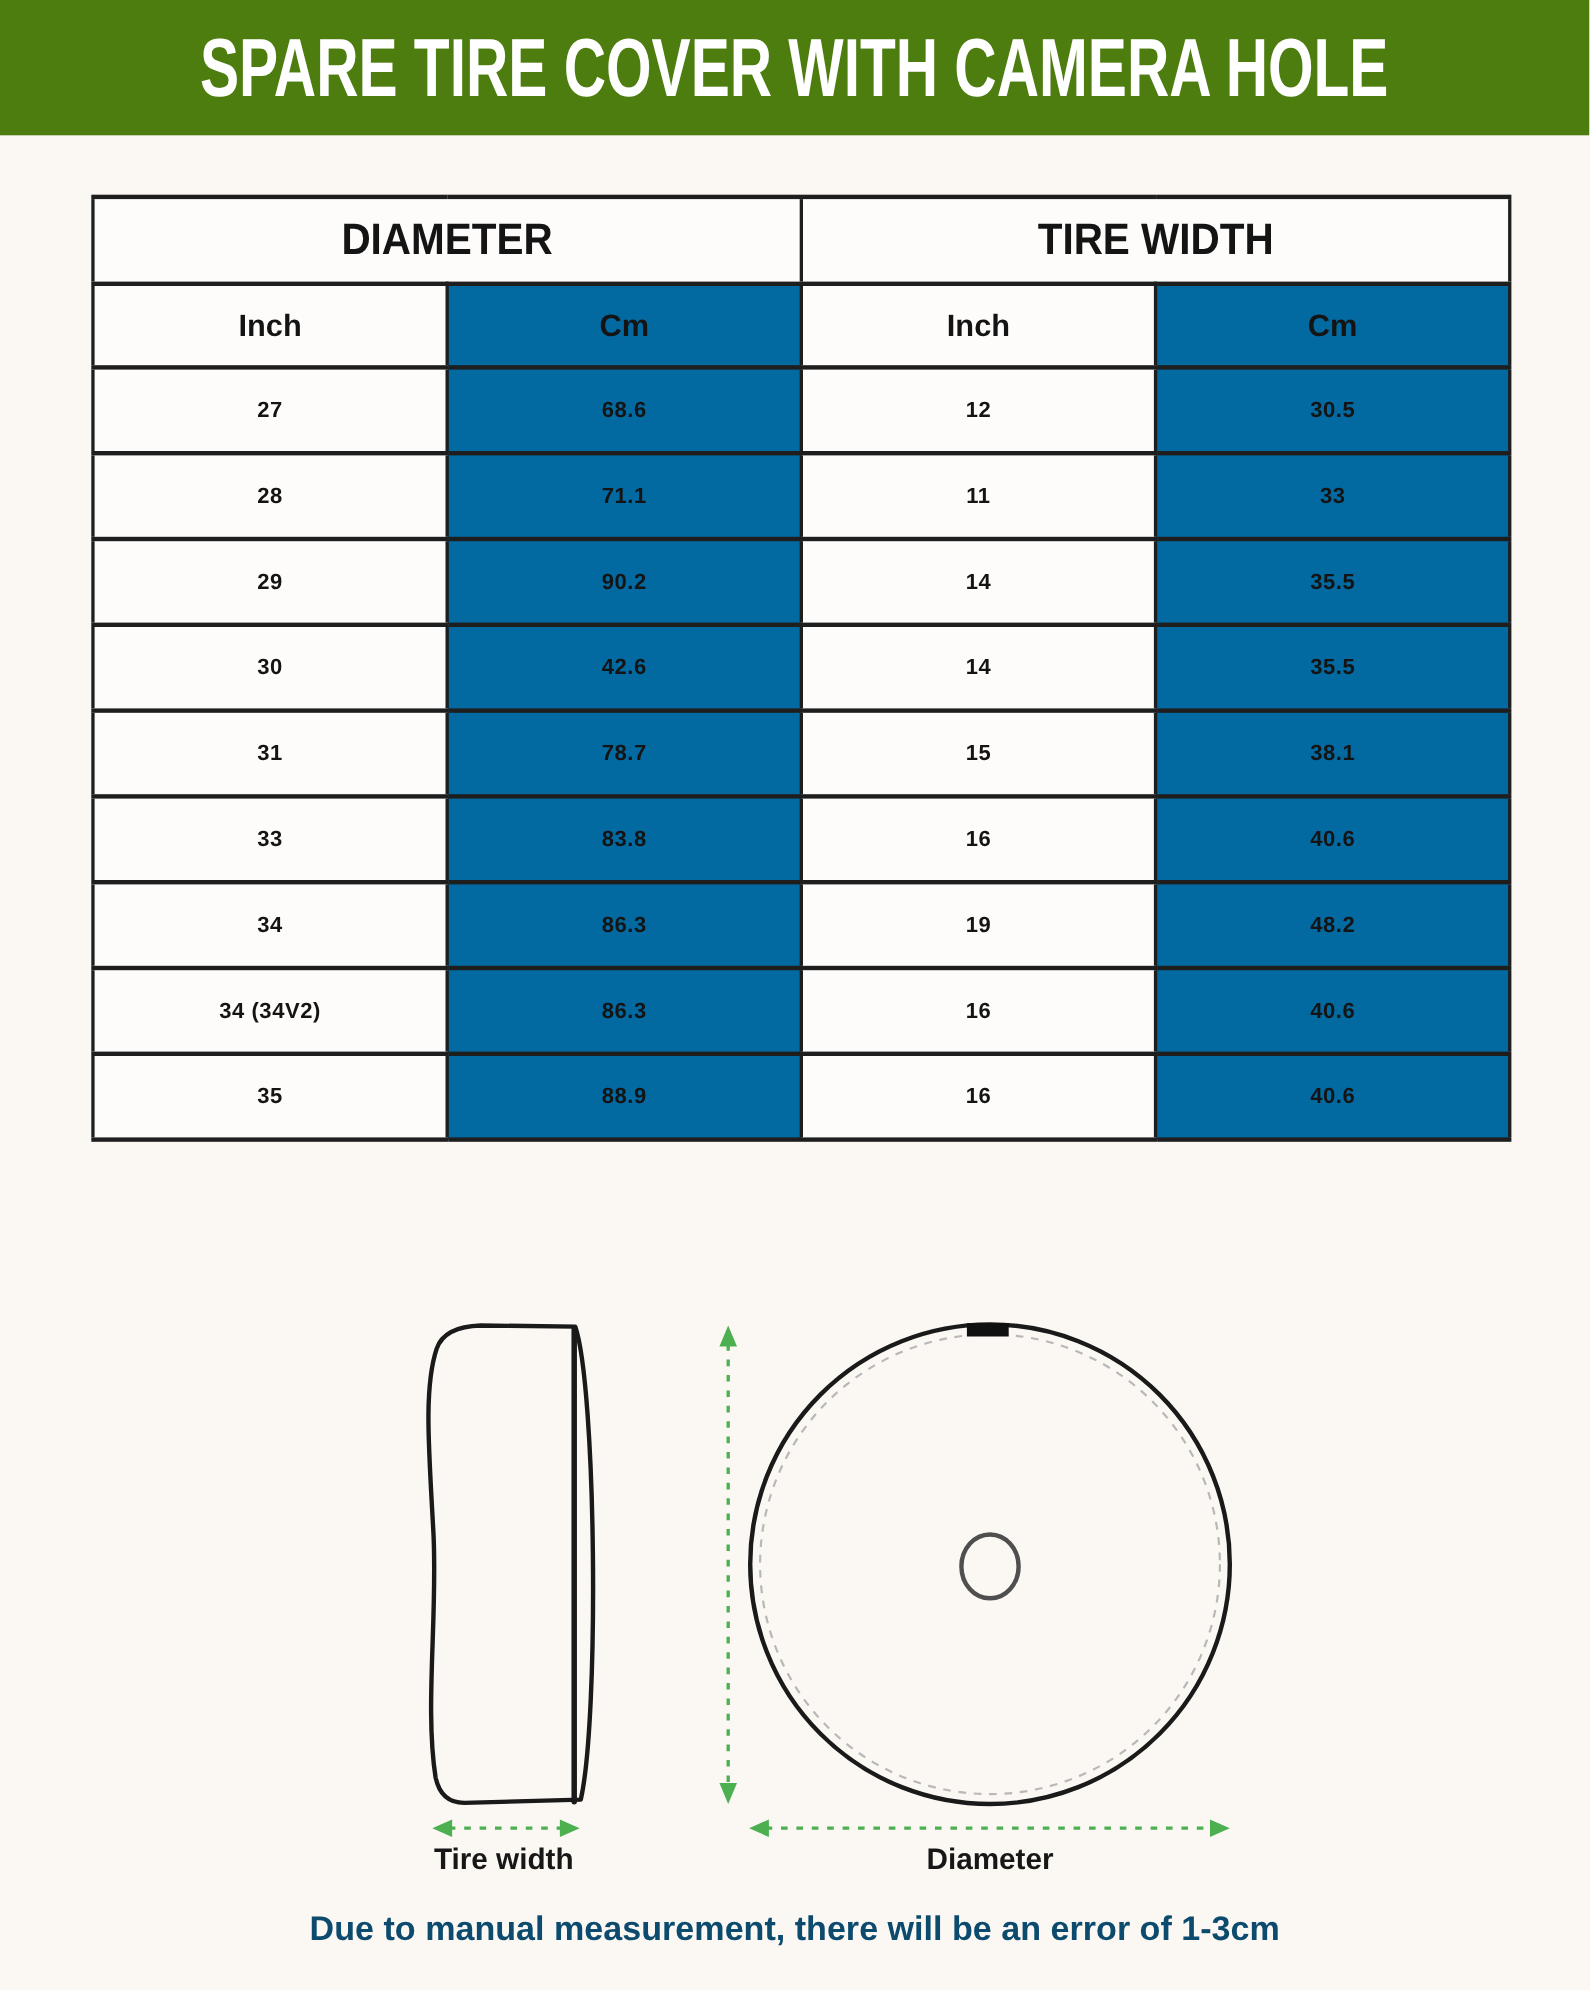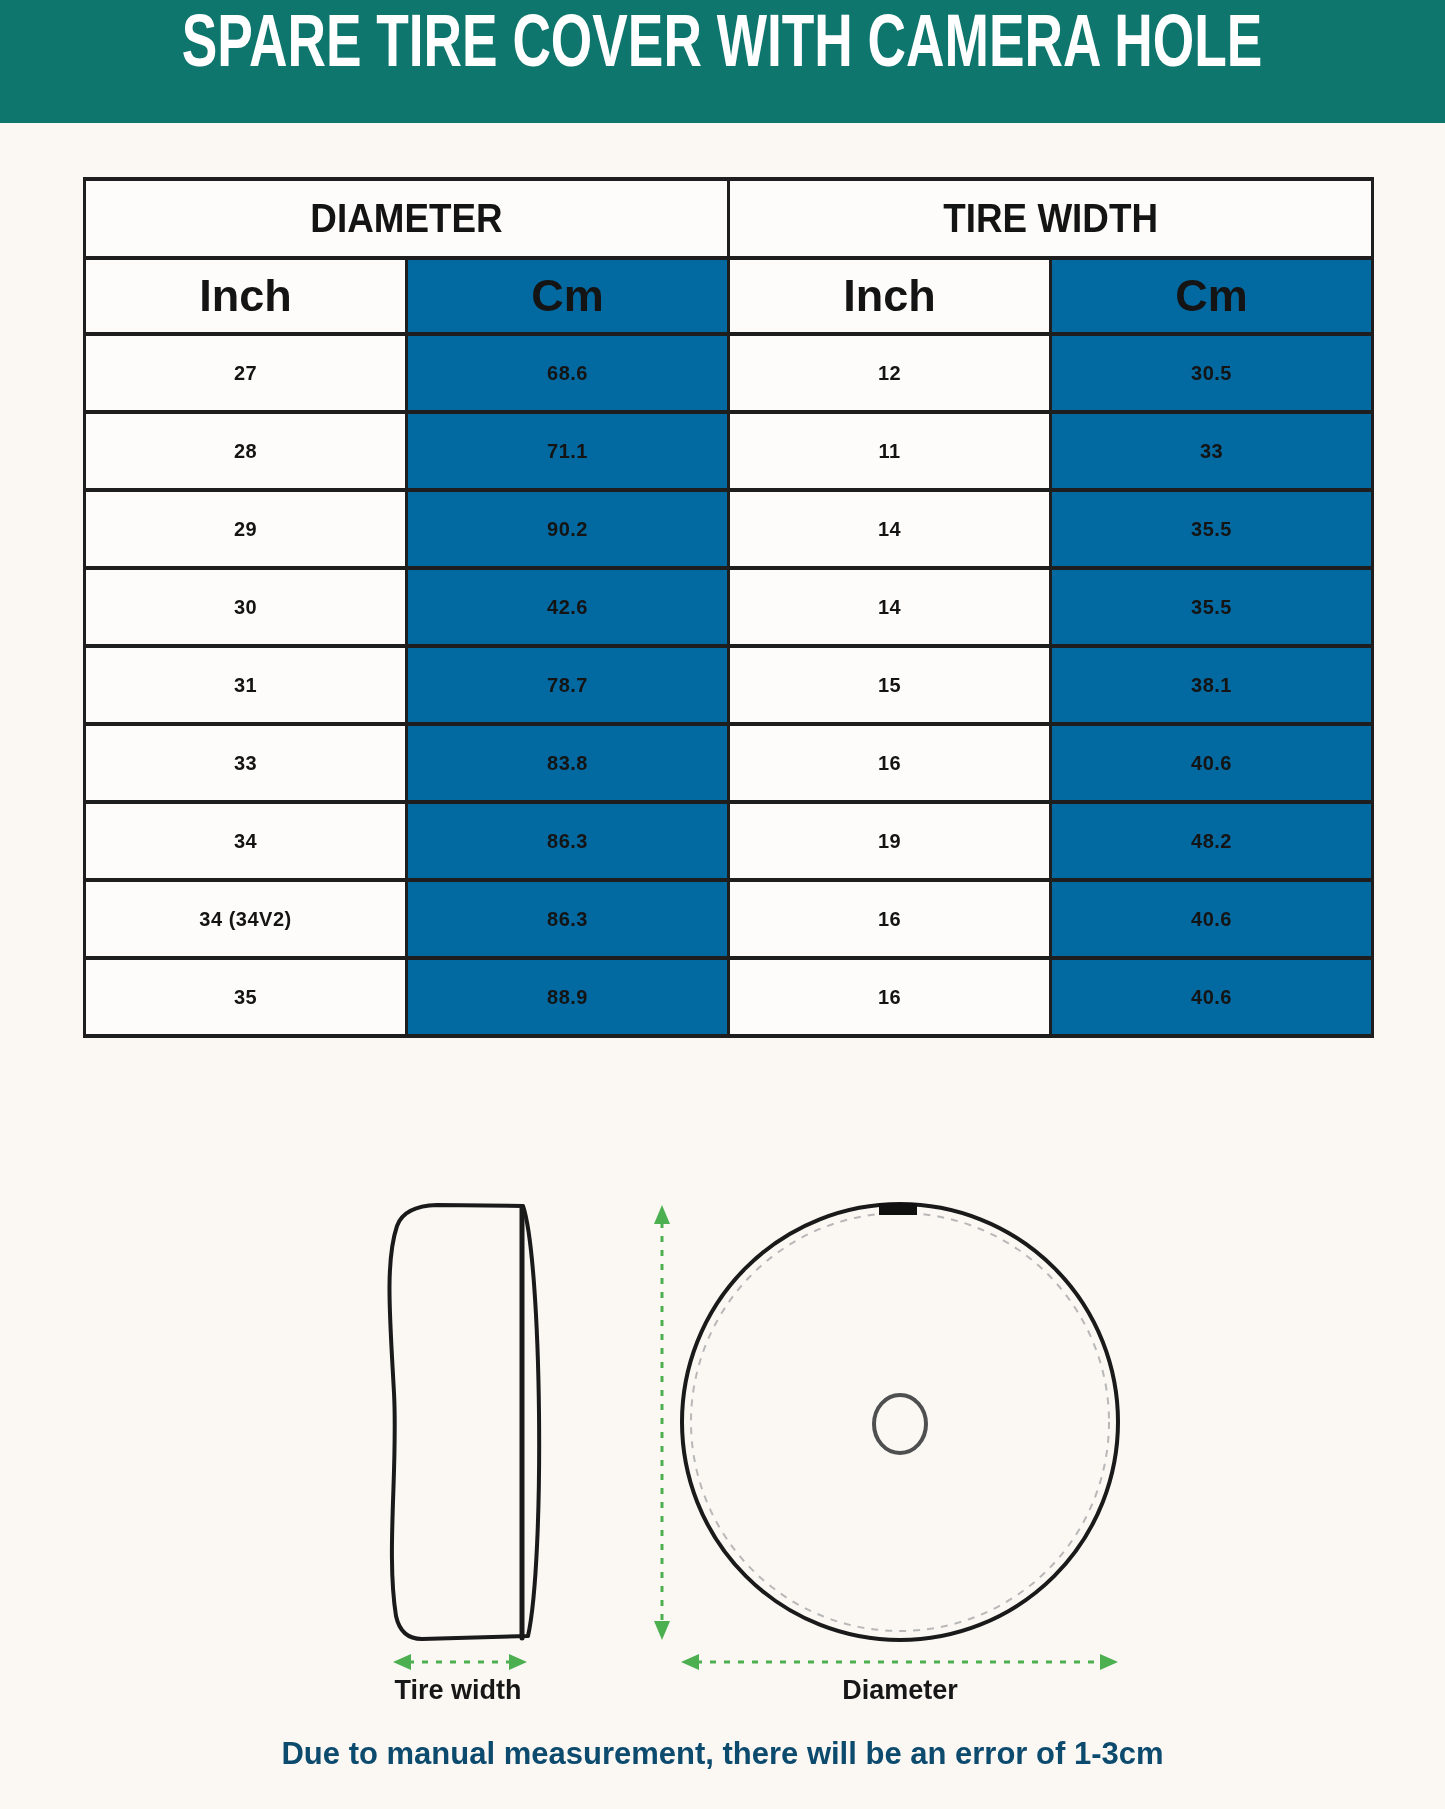--- a/index.html
+++ b/index.html
@@ -8,22 +8,22 @@
     background:#FBF8F4;
     font-family:"Liberation Sans", sans-serif;
     position:relative;
     overflow:hidden;
   }
   .page{position:absolute;inset:0;}
 
   
   .banner{
     position:absolute;left:0;top:0;width:1445px;height:123px;
-    background:#0f766e;
-    display:flex;justify-content:center;
+    background:#4d7c0f;
+    display:flex;align-items:center;justify-content:center;
   }
   .banner-title{
     color:#ffffff;font-size:72px;font-weight:bold;
     letter-spacing:0px;white-space:nowrap;
     transform:scale(0.74,1.04);transform-origin:center center;
   }
 
   
   table.size-table{
     position:absolute;left:83px;top:177px;
@@ -32,21 +32,21 @@
   }
   .size-table th,.size-table td{
     border:3px solid #1e1e1e;
     border-top-width:4px;border-bottom-width:4px;
     text-align:center;vertical-align:middle;
     color:#141414;padding:0;
   }
   .size-table col.c{width:322px;}
   tr.group-row th{height:75px;font-size:40px;font-weight:bold;background:#FDFCFA;}
   tr.group-row th span{display:inline-block;transform:scaleX(0.92);}
-  tr.sub-row th{height:72px;font-size:45px;font-weight:bold;}
+  tr.sub-row th{height:72px;font-size:28px;font-weight:bold;}
   .size-table tbody td{height:74px;font-size:20px;font-weight:600;letter-spacing:0.5px;}
   .col-white{background:#FDFCFA;}
   .col-gray{background:#0369a1;}
 
   
   .diagram-svg{position:absolute;left:0;top:1185px;width:1445px;height:500px;}
   .diag-label{
     position:absolute;color:#171717;font-weight:bold;font-size:27px;
     text-align:center;white-space:nowrap;
   }

